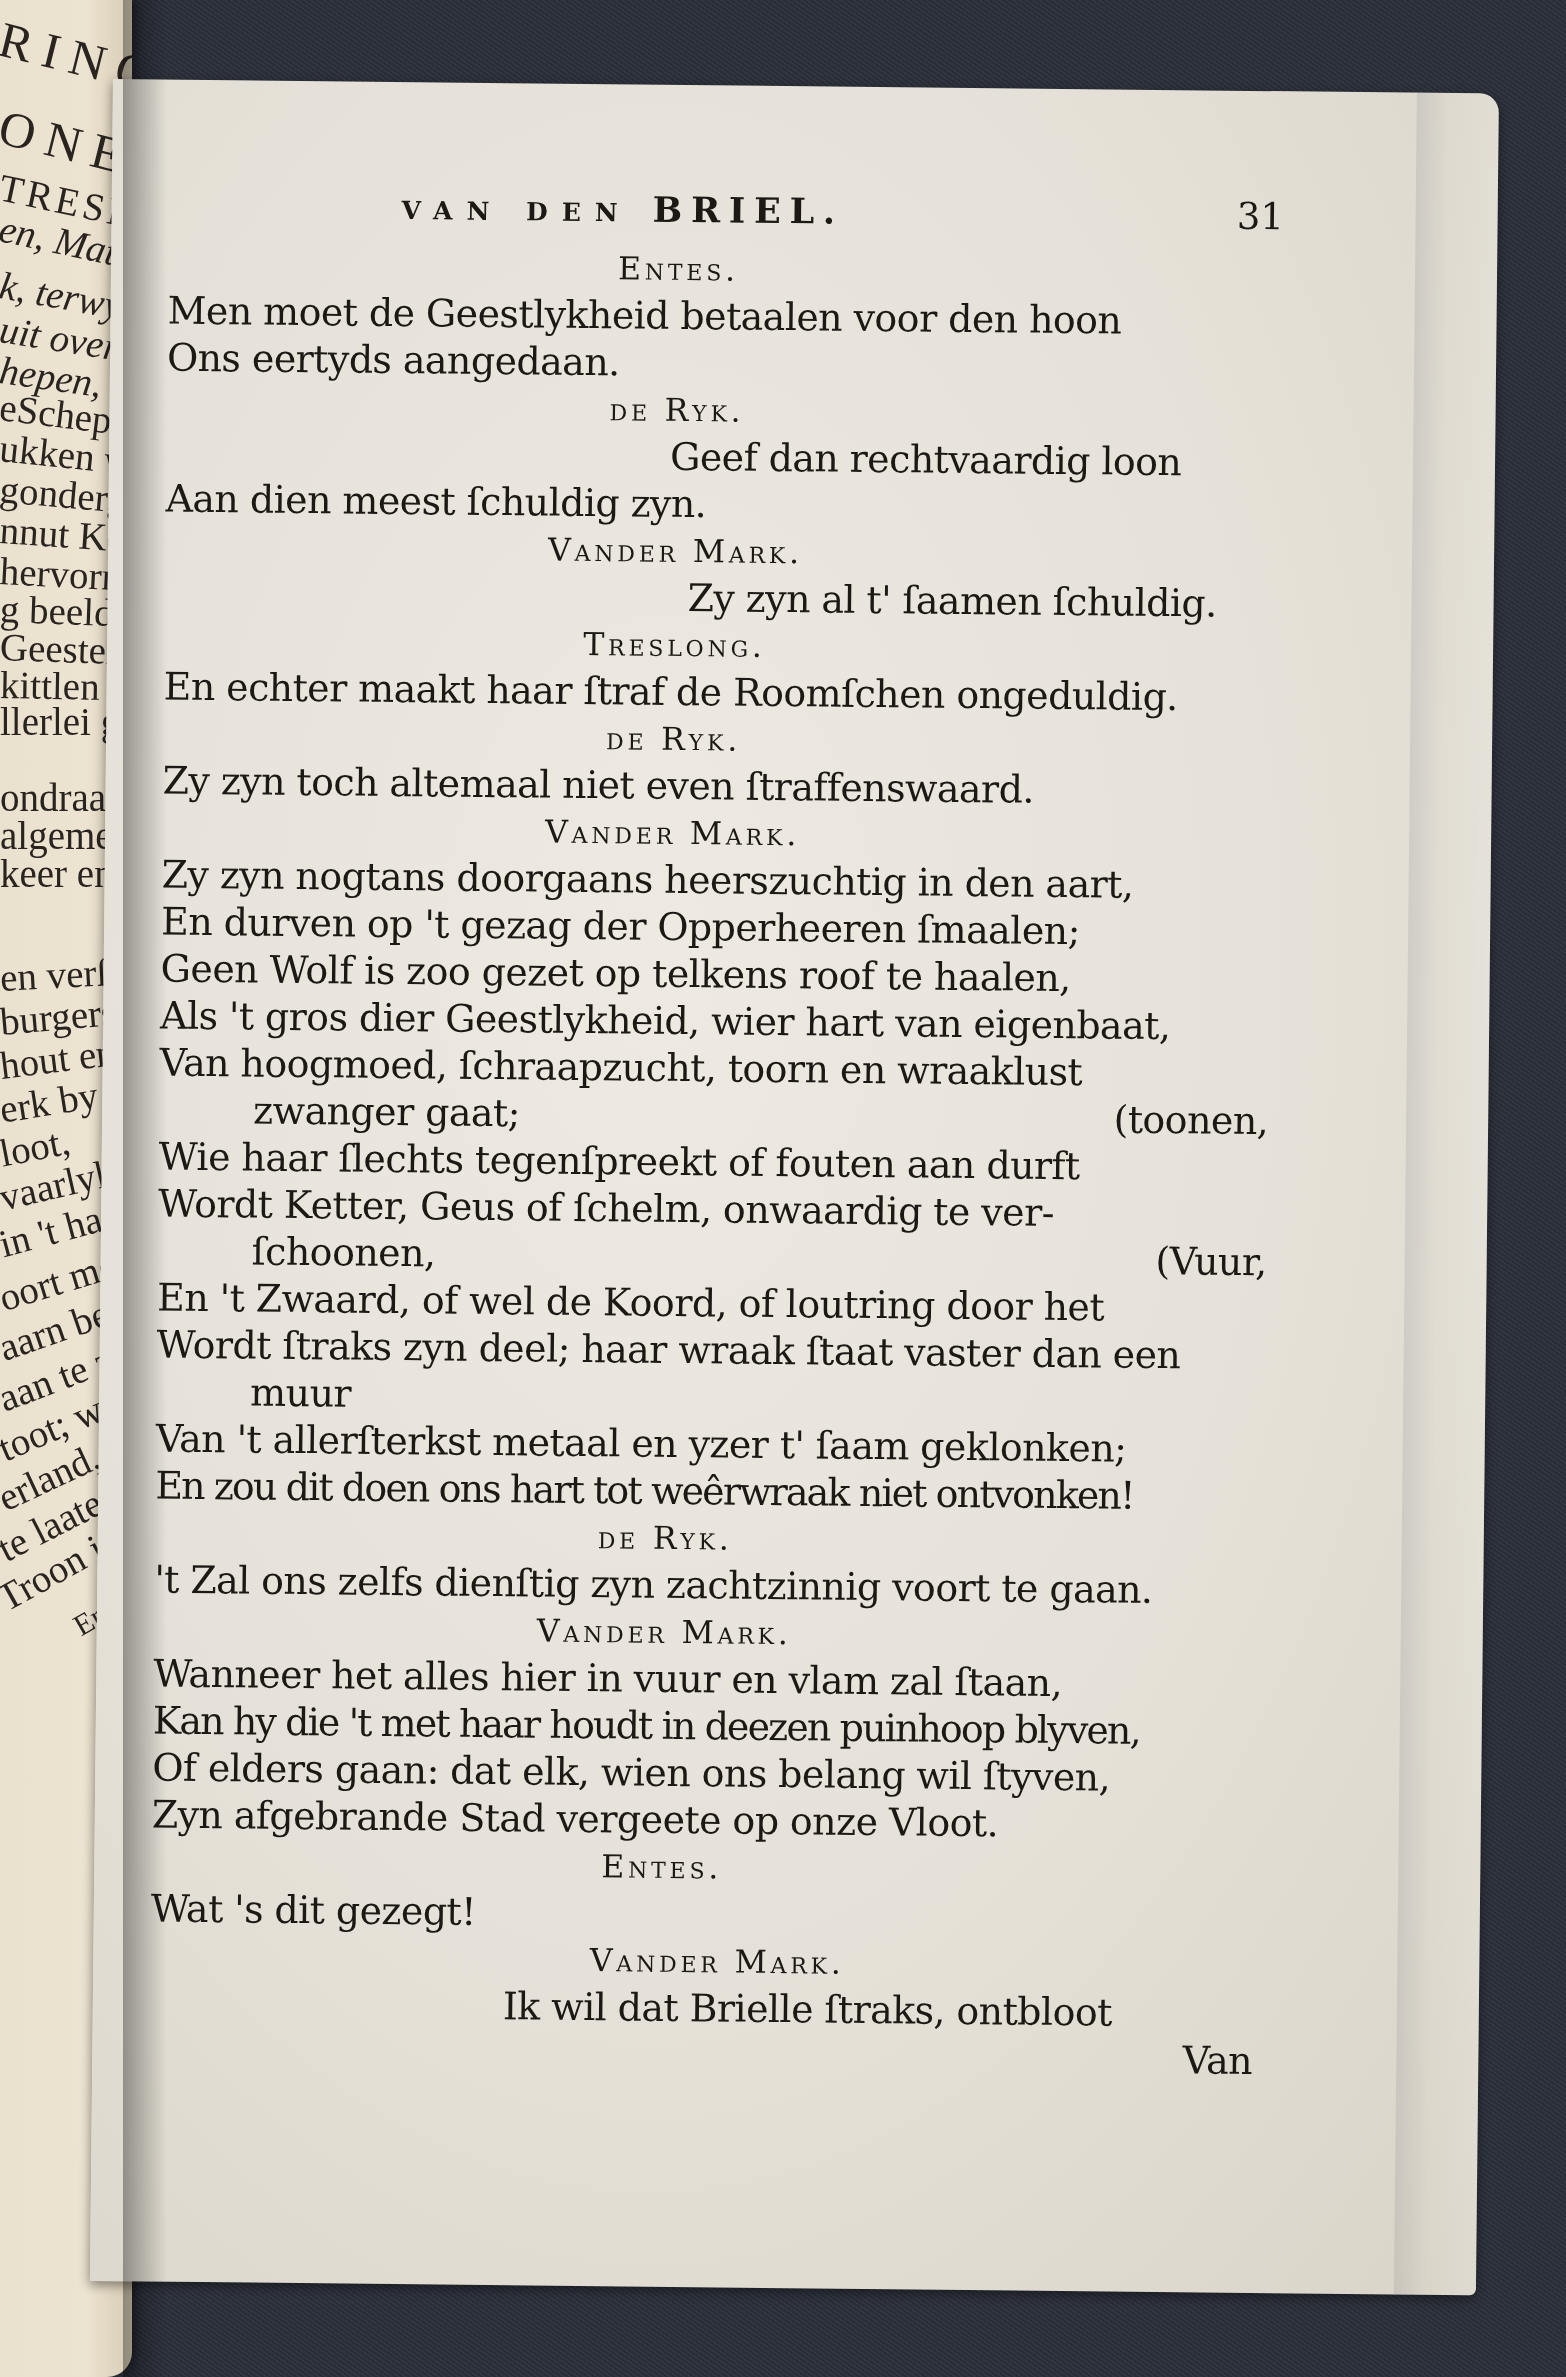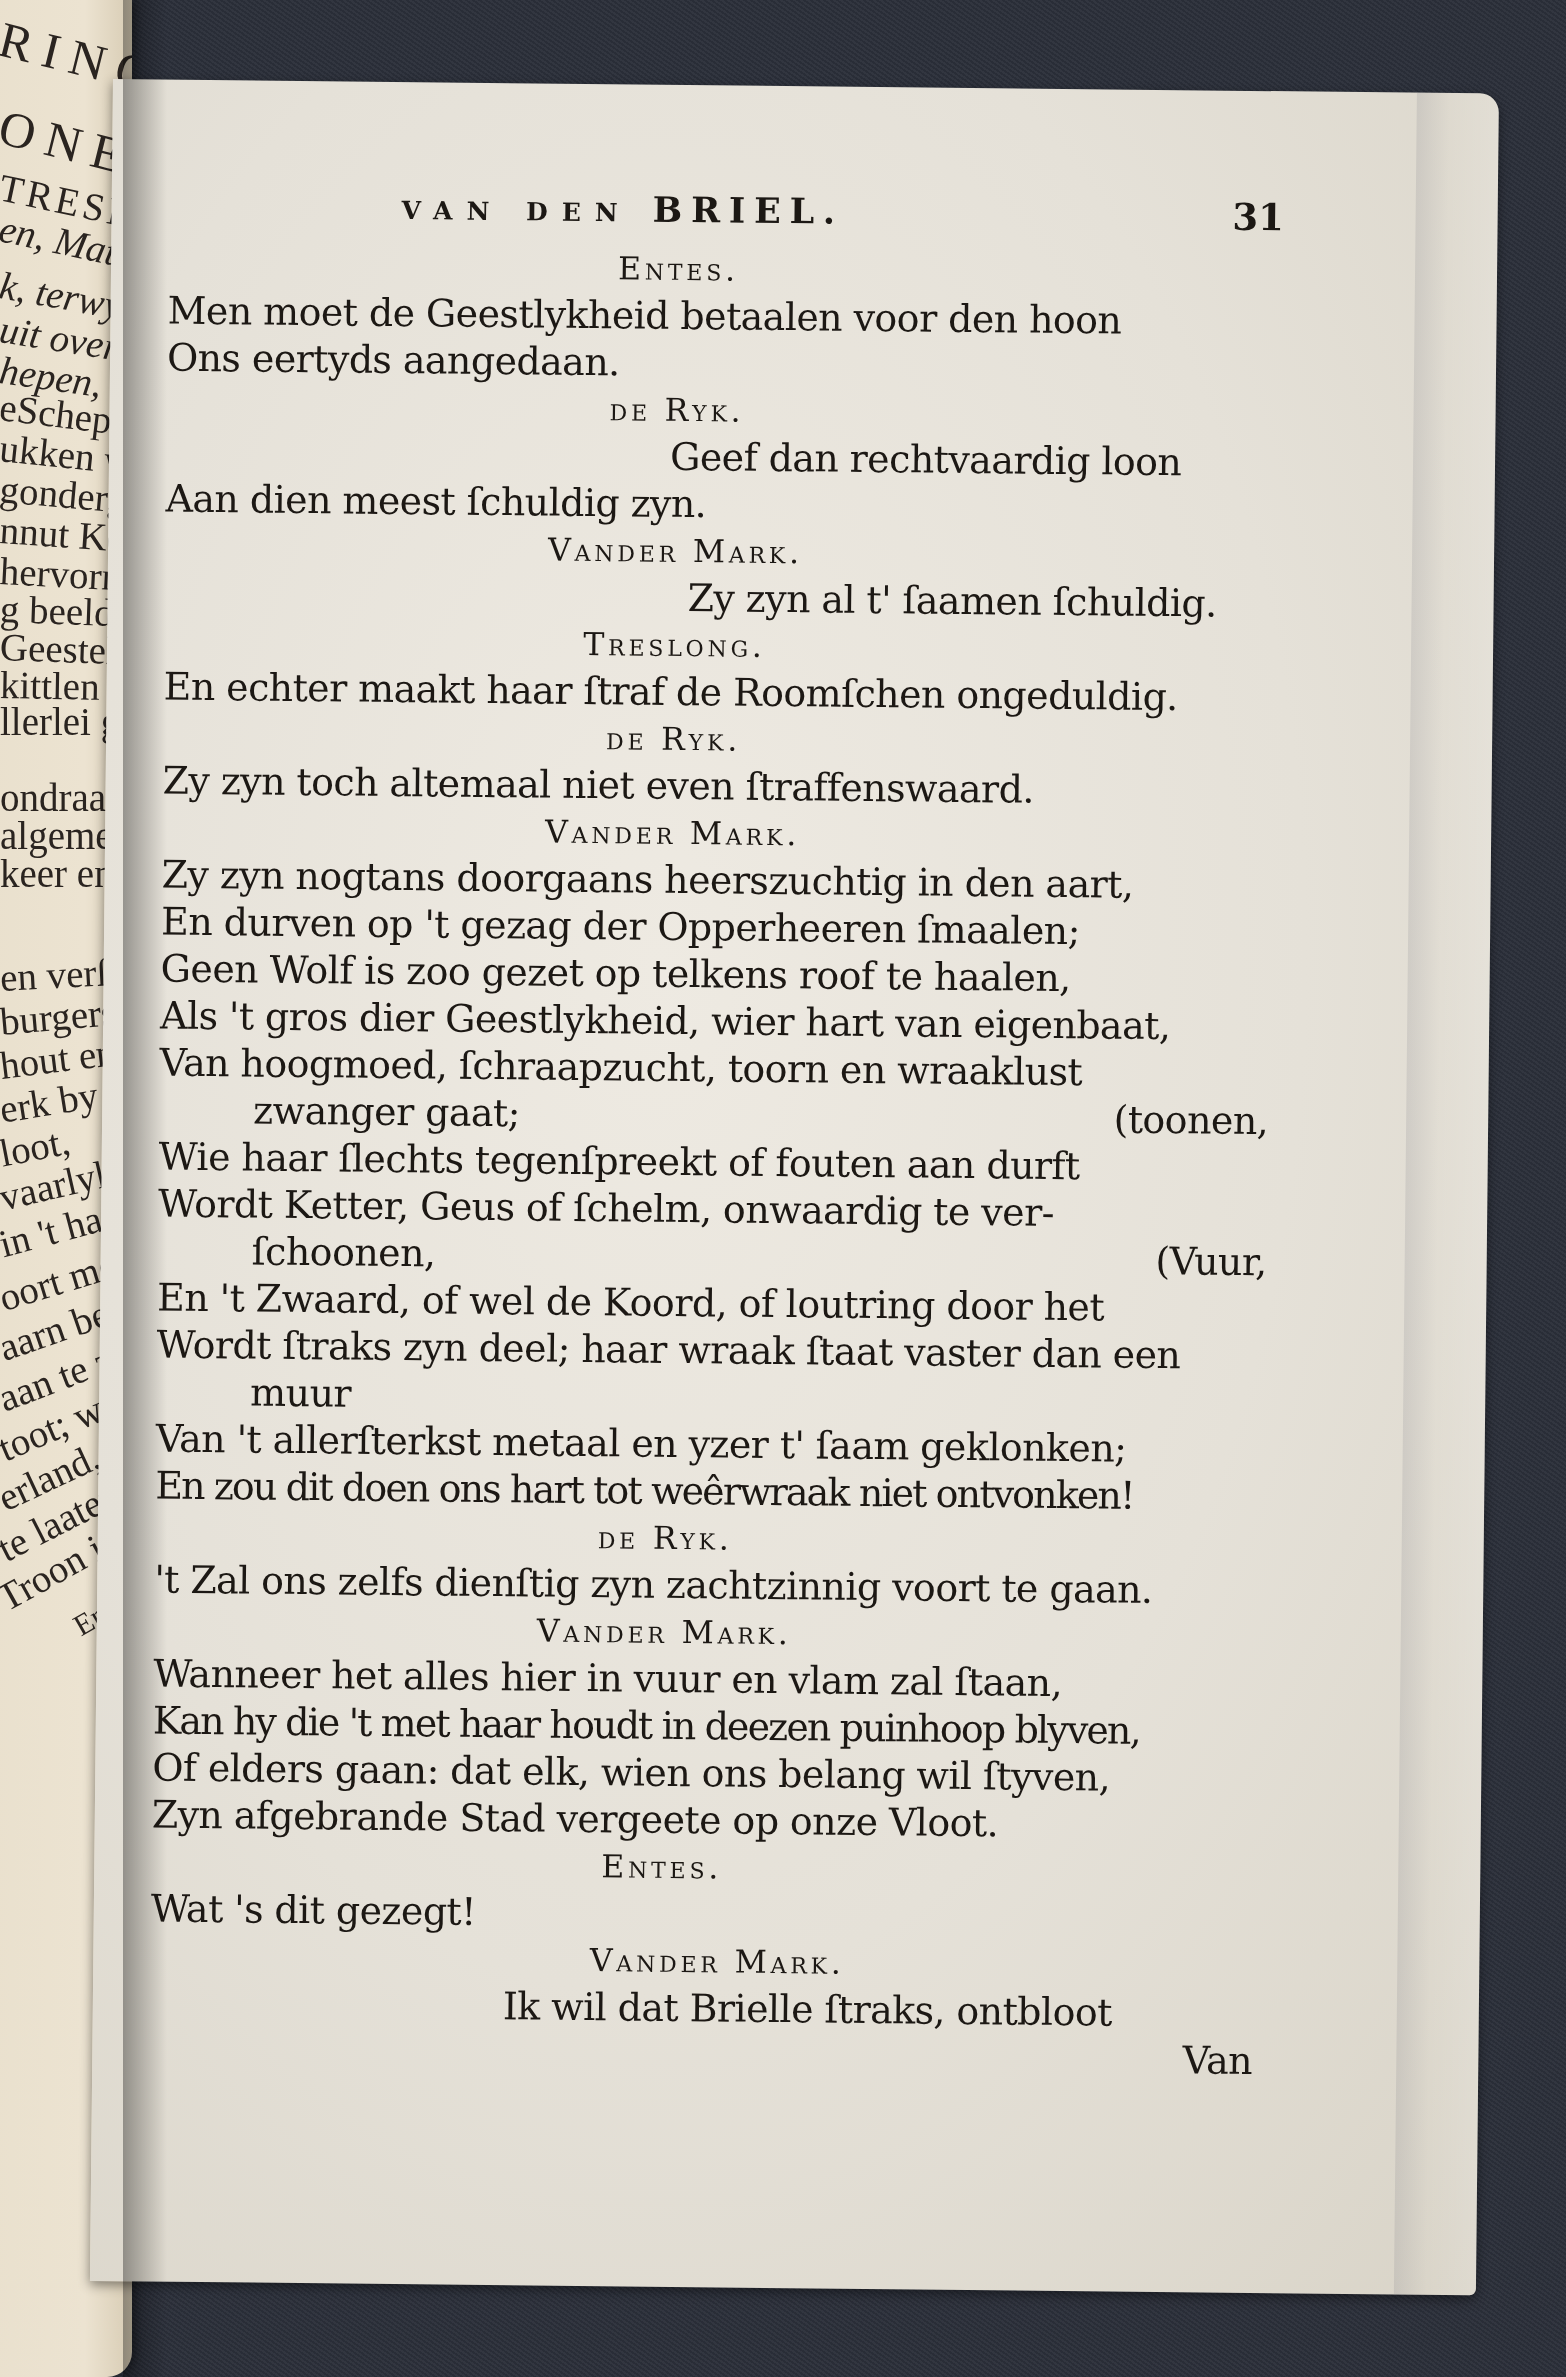--- a/index.html
+++ b/index.html
@@ -109,21 +109,21 @@
     }
     .running-title .sc {
       font-size: 25px;
       letter-spacing: 14px;
     }
     .page-number {
       position: absolute;
       right: -6.3px;
       top: 0;
       font-size: 37px;
-      font-weight: bold;
+      font-weight: normal;
       text-align: center;
     }
 
     .line {
       display: block;
       white-space: nowrap;
       height: 47px;
     }
     .speaker {
       display: block;

